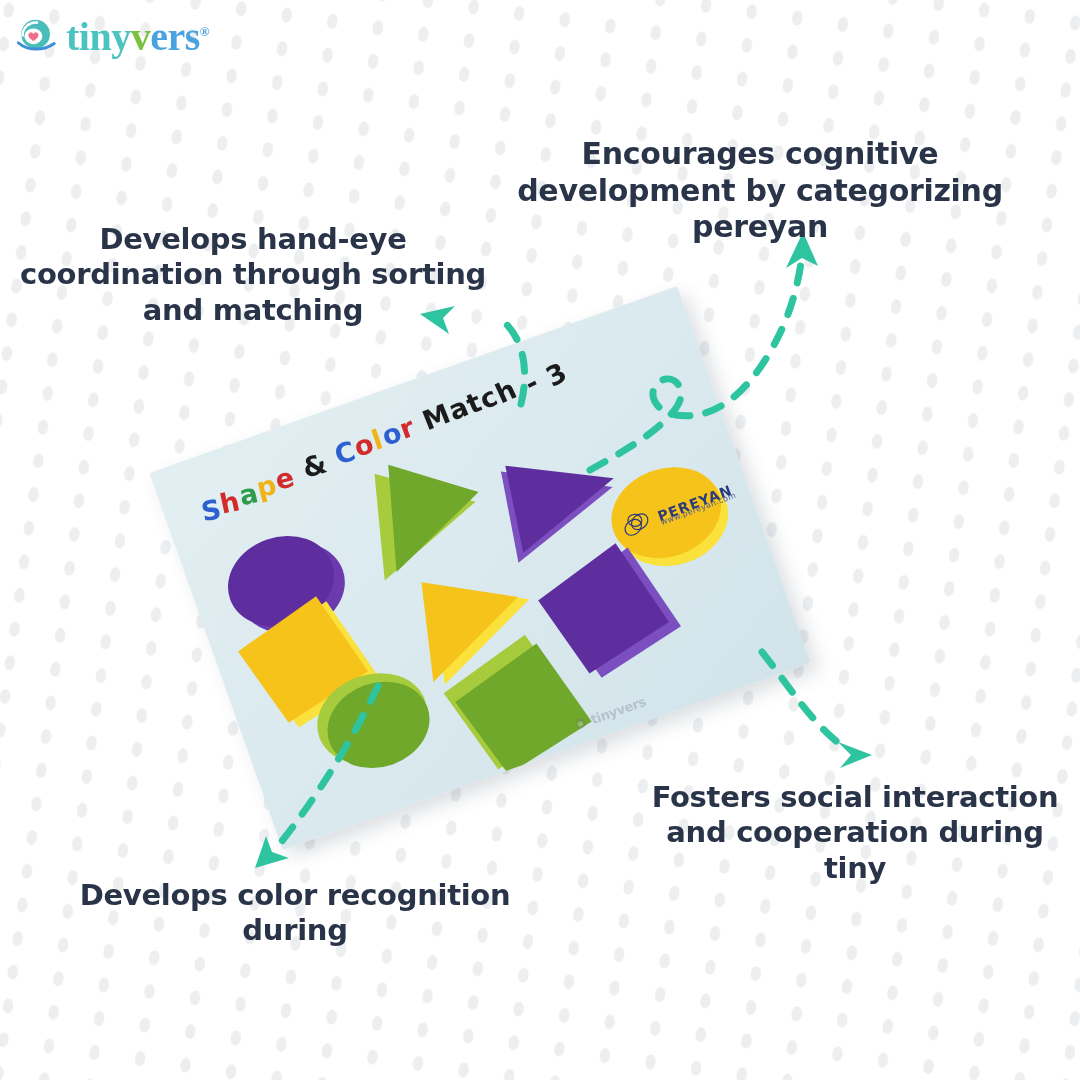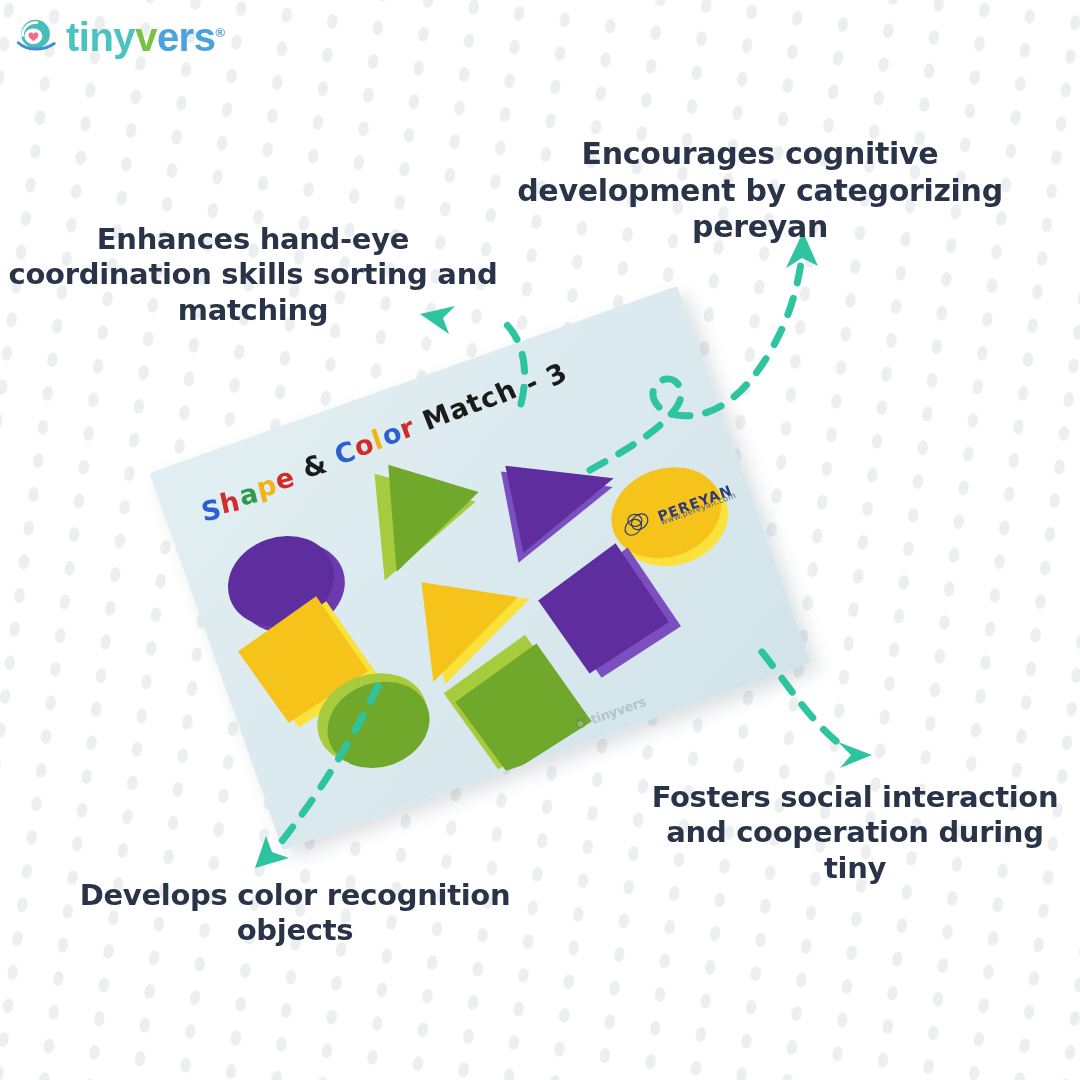--- a/index.html
+++ b/index.html
@@ -19,21 +19,21 @@
 
   
   .brand{
     position:absolute;left:14px;top:14px;
     display:flex;align-items:center;gap:6px;
     z-index:6;
   }
   .brand-mark{width:46px;height:46px;display:block;}
   .brand-word{
     font-size:40px;font-weight:700;letter-spacing:-0.5px;
-    font-family:Liberation Sans, sans-serif;
+    font-family:Liberation Serif, serif;
     line-height:1;position:relative;white-space:nowrap;
   }
   .brand-word .t1{color:#4BC3C0;}
   .brand-word .t2{color:#7BC142;}
   .brand-word .t3{color:#4AA3DE;}
   .brand-reg{
     font-size:13px;color:#4AA3DE;vertical-align:super;
     font-weight:700;
   }
 
@@ -134,25 +134,25 @@
       <path d="M27 38c-4-3.2-7-5.4-7-8.3a3.6 3.6 0 0 1 7-1.6 3.6 3.6 0 0 1 7 1.6c0 2.9-3 5.1-7 8.3z" fill="#F06E8C"></path>
       <path d="M6 40c12 11 34 12 50 1" fill="none" stroke="#3E8FD6" stroke-width="4" stroke-linecap="round"></path>
     </svg>
     <div class="brand-word">
       <span class="t1">tiny</span><span class="t2">v</span><span class="t3">ers</span><span class="brand-reg">®</span>
     </div>
   </div>
 
   <div class="caption" id="cap-cognitive">Encourages cognitive development by categorizing pereyan</div>
 
-  <div class="caption" id="cap-handeye">Enhances hand-eye coordination skills sorting and matching</div>
+  <div class="caption" id="cap-handeye">Develops hand-eye coordination through sorting and matching</div>
 
   <div class="caption" id="cap-social">Fosters social interaction and cooperation during tiny</div>
 
-  <div class="caption" id="cap-color">Develops color recognition objects</div>
+  <div class="caption" id="cap-color">Develops color recognition during</div>
 
   <svg class="arrows" width="1080" height="1080" viewBox="0 0 1080 1080">
     <g fill="none" stroke="#2EC4A0" stroke-width="7" stroke-linecap="round" stroke-dasharray="17 16">
 
       <path d="M590 470 C 630 448 660 430 676 408
                C 690 388 672 372 659 382
                C 646 392 655 412 676 415
                C 710 420 742 400 770 352
                C 790 318 798 286 802 256"></path>
 

